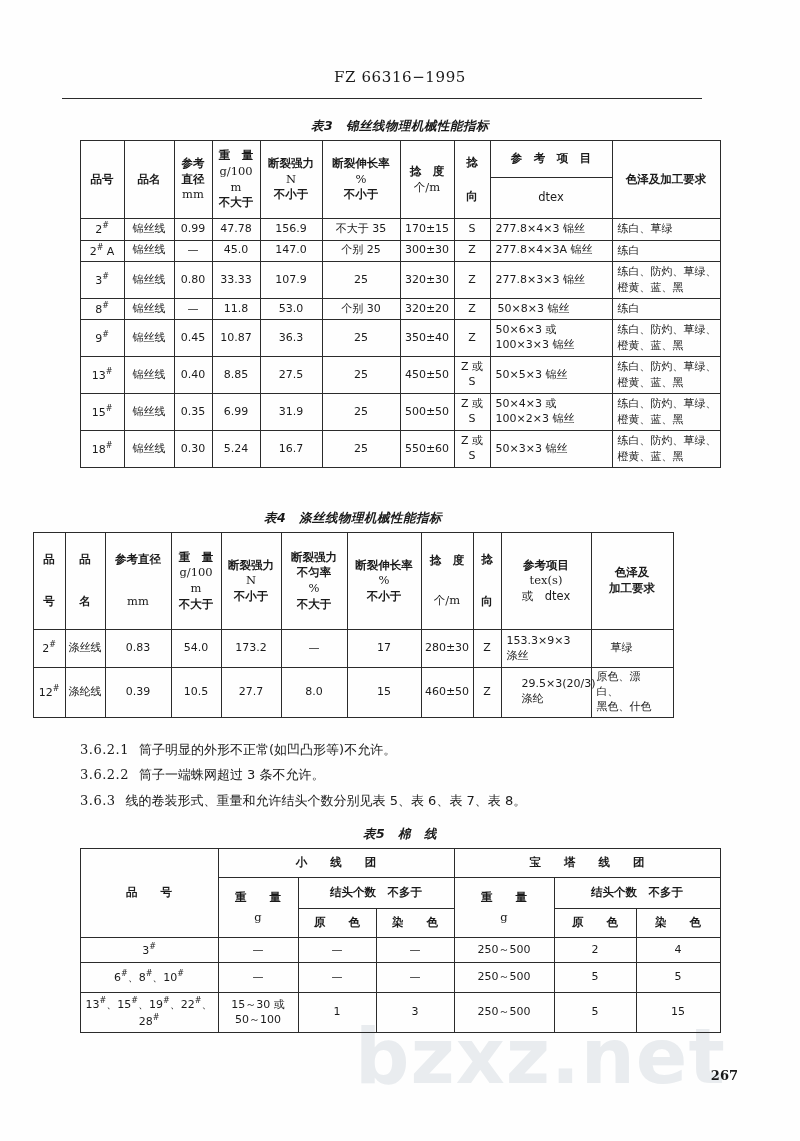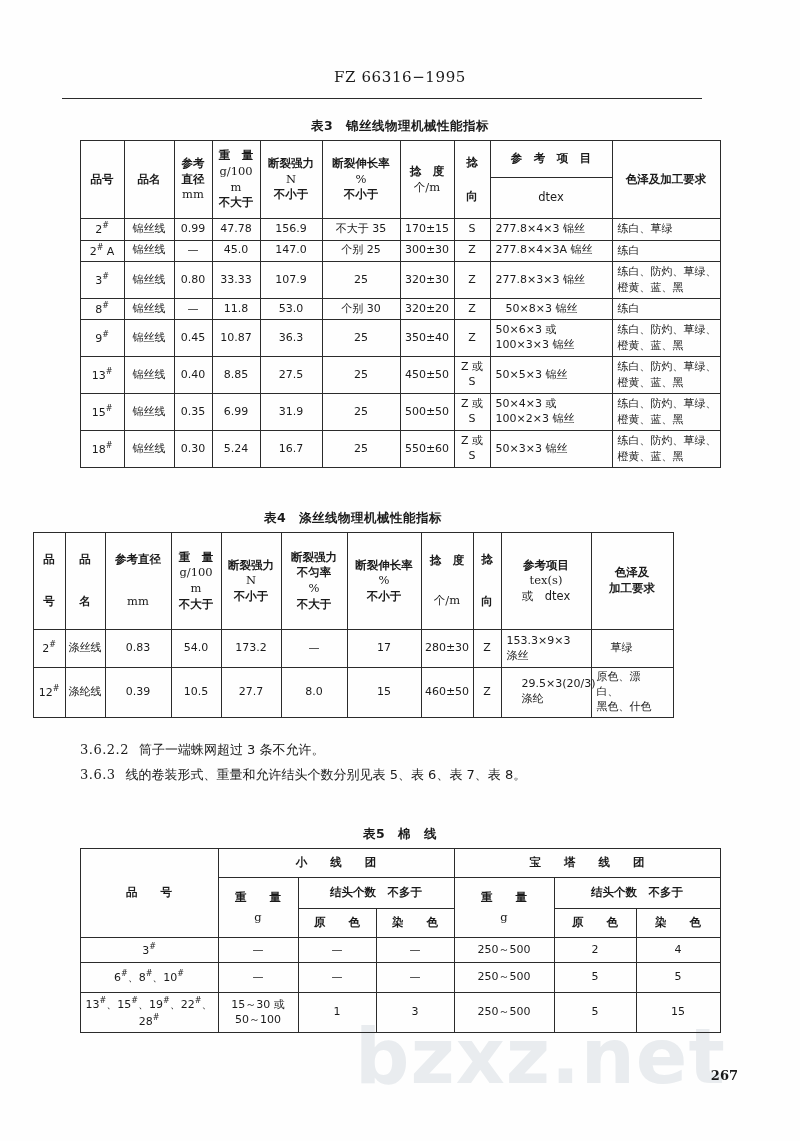--- a/index.html
+++ b/index.html
@@ -65,20 +65,21 @@
     width: 800px;
     z-index: 2;
   }
 
   .tbl-title {
     text-align: center;
     font-size: 12.5px;
     font-weight: bold;
     margin: 0 0 5px 0;
     letter-spacing: 0.5px;
+    font-style: italic;
   }
 
   table.grid {
     border-collapse: collapse;
     width: 640px;
     margin: 0 auto;
     table-layout: fixed;
     background: transparent;
   }
   table.grid td, table.grid th {
@@ -251,21 +252,21 @@
             </tr>
             <tr>
               <td class="num">8<span class="sup">#</span></td>
               <td class="cjk-b">锦丝线</td>
               <td class="num">—</td>
               <td class="num">11.8</td>
               <td class="num">53.0</td>
               <td class="num">个别 30</td>
               <td class="num">320±20</td>
               <td class="num">Z</td>
-              <td class="num" style="text-align:left;padding-left:15px;margin-left:24px;">50×8×3 锦丝</td>
+              <td class="num" style="text-align:left;padding-left:7px;margin-left:24px;">50×8×3 锦丝</td>
               <td class="cjk-b" style="text-align:left;padding-left:5px;line-height:1.45;">练白</td>
             </tr>
             <tr>
               <td class="num">9<span class="sup">#</span></td>
               <td class="cjk-b">锦丝线</td>
               <td class="num">0.45</td>
               <td class="num">10.87</td>
               <td class="num">36.3</td>
               <td class="num">25</td>
               <td class="num">350±40</td>
@@ -421,20 +422,21 @@
                 <span class="hd-line">原色、漂　白、</span>
                 <span class="hd-line">黑色、什色</span>
               </td>
             </tr>
           </tbody>
       </table>
     </div>
 
     <div class="para-block" style="position:absolute; top:737px; left:0; width:800px;">
       <div id="clauses" style="width:640px;margin:0 auto;">
+          <div class="pl"><span class="clause-no">3.6.2.1</span><span class="clause-tx">筒子明显的外形不正常(如凹凸形等)不允许。</span></div>
           <div class="pl"><span class="clause-no">3.6.2.2</span><span class="clause-tx">筒子一端蛛网超过 3 条不允许。</span></div>
           <div class="pl"><span class="clause-no">3.6.3</span><span class="clause-tx">线的卷装形式、重量和允许结头个数分别见表 5、表 6、表 7、表 8。</span></div>
         </div>
     </div>
 
     <div style="position:absolute; top:826px; left:0; width:800px;">
       <div class="tbl-title">表5　棉　线</div>
 
       <table class="grid" id="table5">
         <colgroup>

